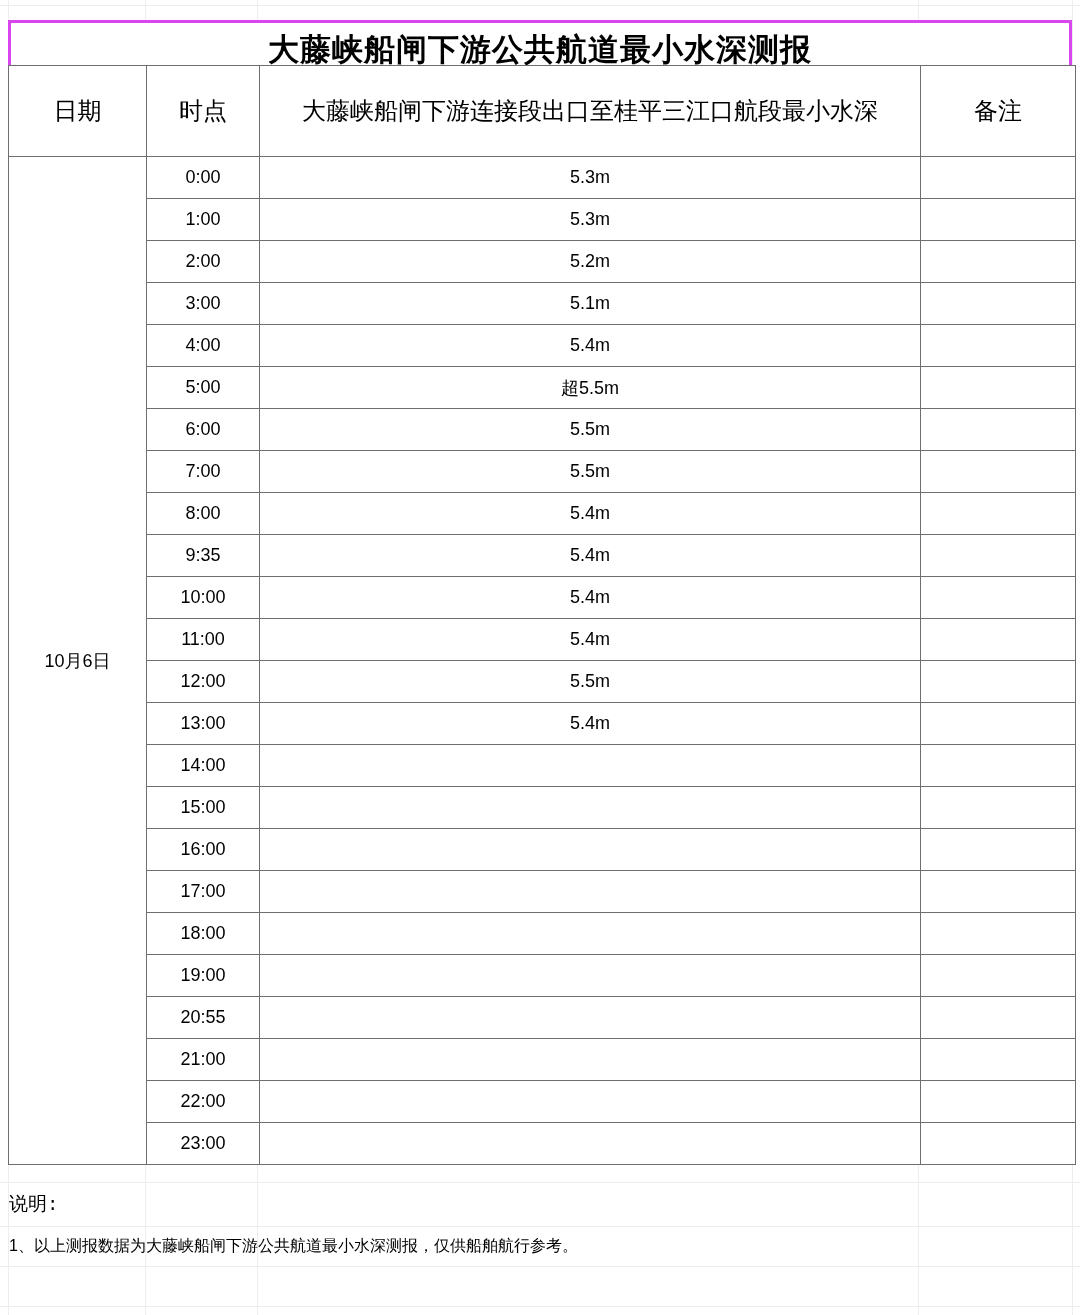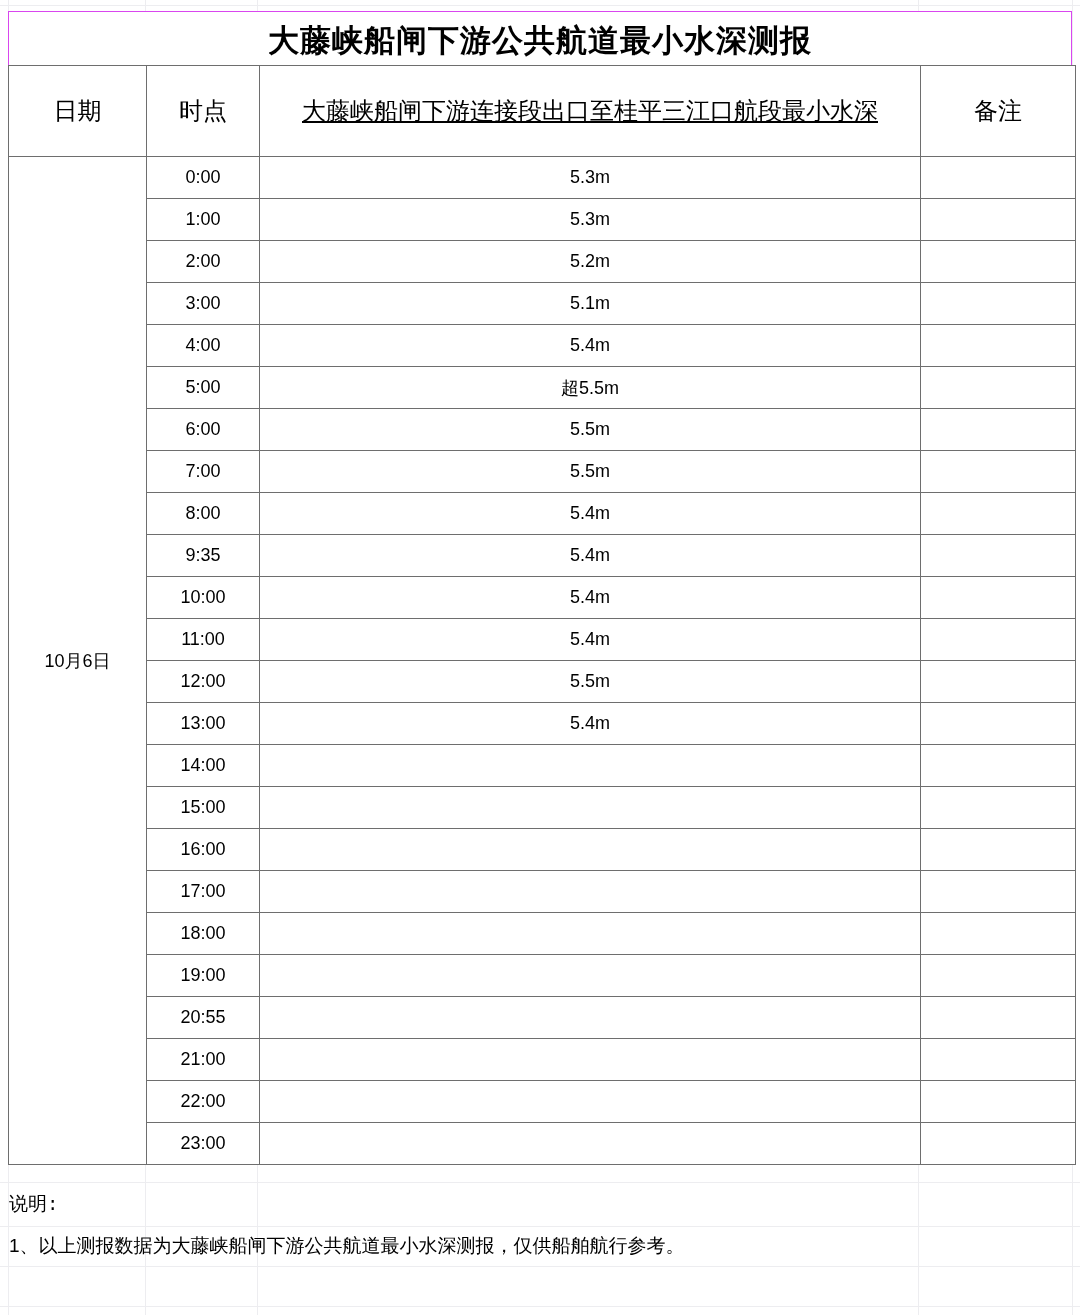--- a/index.html
+++ b/index.html
@@ -46,24 +46,24 @@
     left: 0;
     width: 1080px;
     height: 1px;
     background: #ededf0;
   }
 
   
   .title-row {
     position: absolute;
     left: 8px;
-    top: 11px;
+    top: 20px;
     width: 1064px;
     height: 59px;
-    border: 1px solid #d946ef;
+    border: 3px solid #d946ef;
     box-sizing: border-box;
     display: flex;
     align-items: center;
     justify-content: center;
     background: #ffffff;
   }
   .title-text {
     font-size: 31px;
     font-weight: 700;
     letter-spacing: 1px;
@@ -91,21 +91,21 @@
   }
   th.col-date   { width: 137px; }
   th.col-time   { width: 112px; }
   th.col-depth  { width: 660px; }
   th.col-remark { width: 154px; }
 
   tr.head-row th {
     height: 90px;
     font-size: 24px;
   }
-  th.col-depth { font-size: 19px; text-decoration: underline; }
+  th.col-depth { font-size: 19px; }
 
   td.date-cell {
     font-size: 19px;
   }
   tr.data-row td {
     height: 41px;
     font-size: 18px;
   }
   td.time-cell  { font-size: 18px; }
   td.depth-cell { font-size: 18px; }
@@ -120,21 +120,21 @@
   }
   .note-spacer {
     height: 38px;
   }
   .note-line {
     height: 40px;
     display: flex;
     align-items: center;
     padding-left: 9px;
     box-sizing: border-box;
-    font-size: 19px;
+    font-size: 16px;
     white-space: nowrap;
   }
   .note-head {
     height: 44px;
     display: flex;
     align-items: center;
     padding-left: 9px;
     box-sizing: border-box;
     font-size: 19px;
     font-family: Liberation Mono, monospace;

